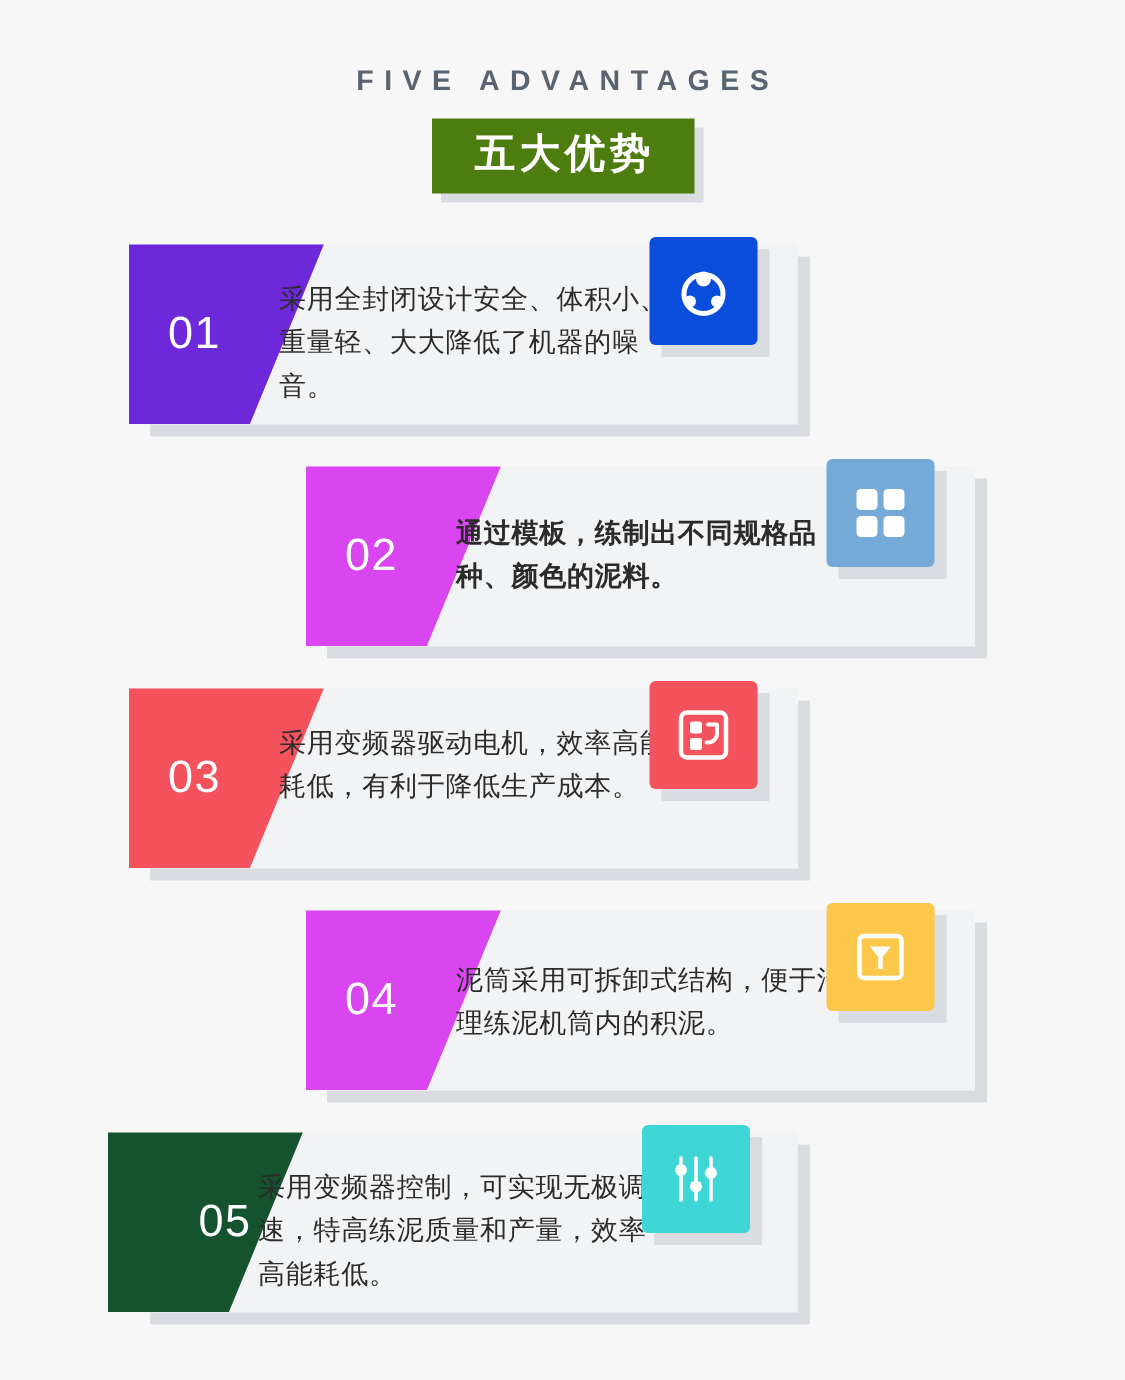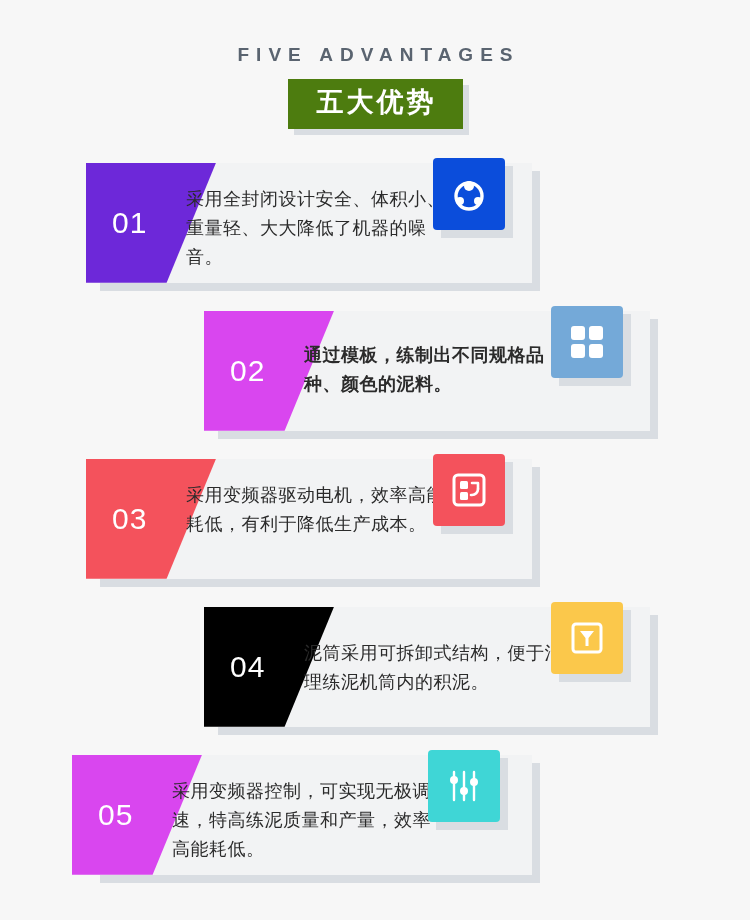--- a/index.html
+++ b/index.html
@@ -163,38 +163,39 @@
   }
   .r3 .row-text { left: 186px; top: 22px; width: 260px; }
   .r3 .icon-shadow { left: 441px; top: 3px; }
   .r3 .icon-tile   { left: 433px; top: -5px; background: #f4525c; }
 
   
   .r4 .bar-shadow { left: 218px; width: 440px; top: 8px; }
   .r4 .bar-body   { left: 210px; width: 440px; }
   .r4 .plate {
     left: 204px;
-    background: #000000;
+    background: #d946ef;
     clip-path: polygon(0 0, 100% 0, 62% 100%, 0 100%);
     padding-left: 26px;
     width: 130px;
   }
   .r4 .row-text { left: 304px; top: 32px; width: 260px; }
   .r4 .icon-shadow { left: 559px; top: 3px; }
   .r4 .icon-tile   { left: 551px; top: -5px; background: #fbc84b; }
 
   
   .r5 .bar-shadow { left: 100px; width: 440px; top: 8px; }
   .r5 .bar-body   { left: 78px;  width: 454px; }
   .r5 .plate {
     left: 72px;
-    background: #d946ef;
-    clip-path: polygon(0 0, 100% 0, 62% 100%, 0 100%);
-    padding-left: 26px;
-    width: 130px;
+    background: #14532d;
+    clip-path: polygon(0 0, 100% 0, 62% 100%, 0 100%);
+    padding-left: 26px;
+    width: 130px;
+    justify-content: center;
   }
   .r5 .row-text { left: 172px; top: 22px; width: 268px; }
   .r5 .icon-shadow { left: 436px; top: 3px; }
   .r5 .icon-tile   { left: 428px; top: -5px; background: #3fd6d6; }
 </style>
 </head>
 <body>
 
 <div class="header">
   <div class="eyebrow">FIVE ADVANTAGES</div>

